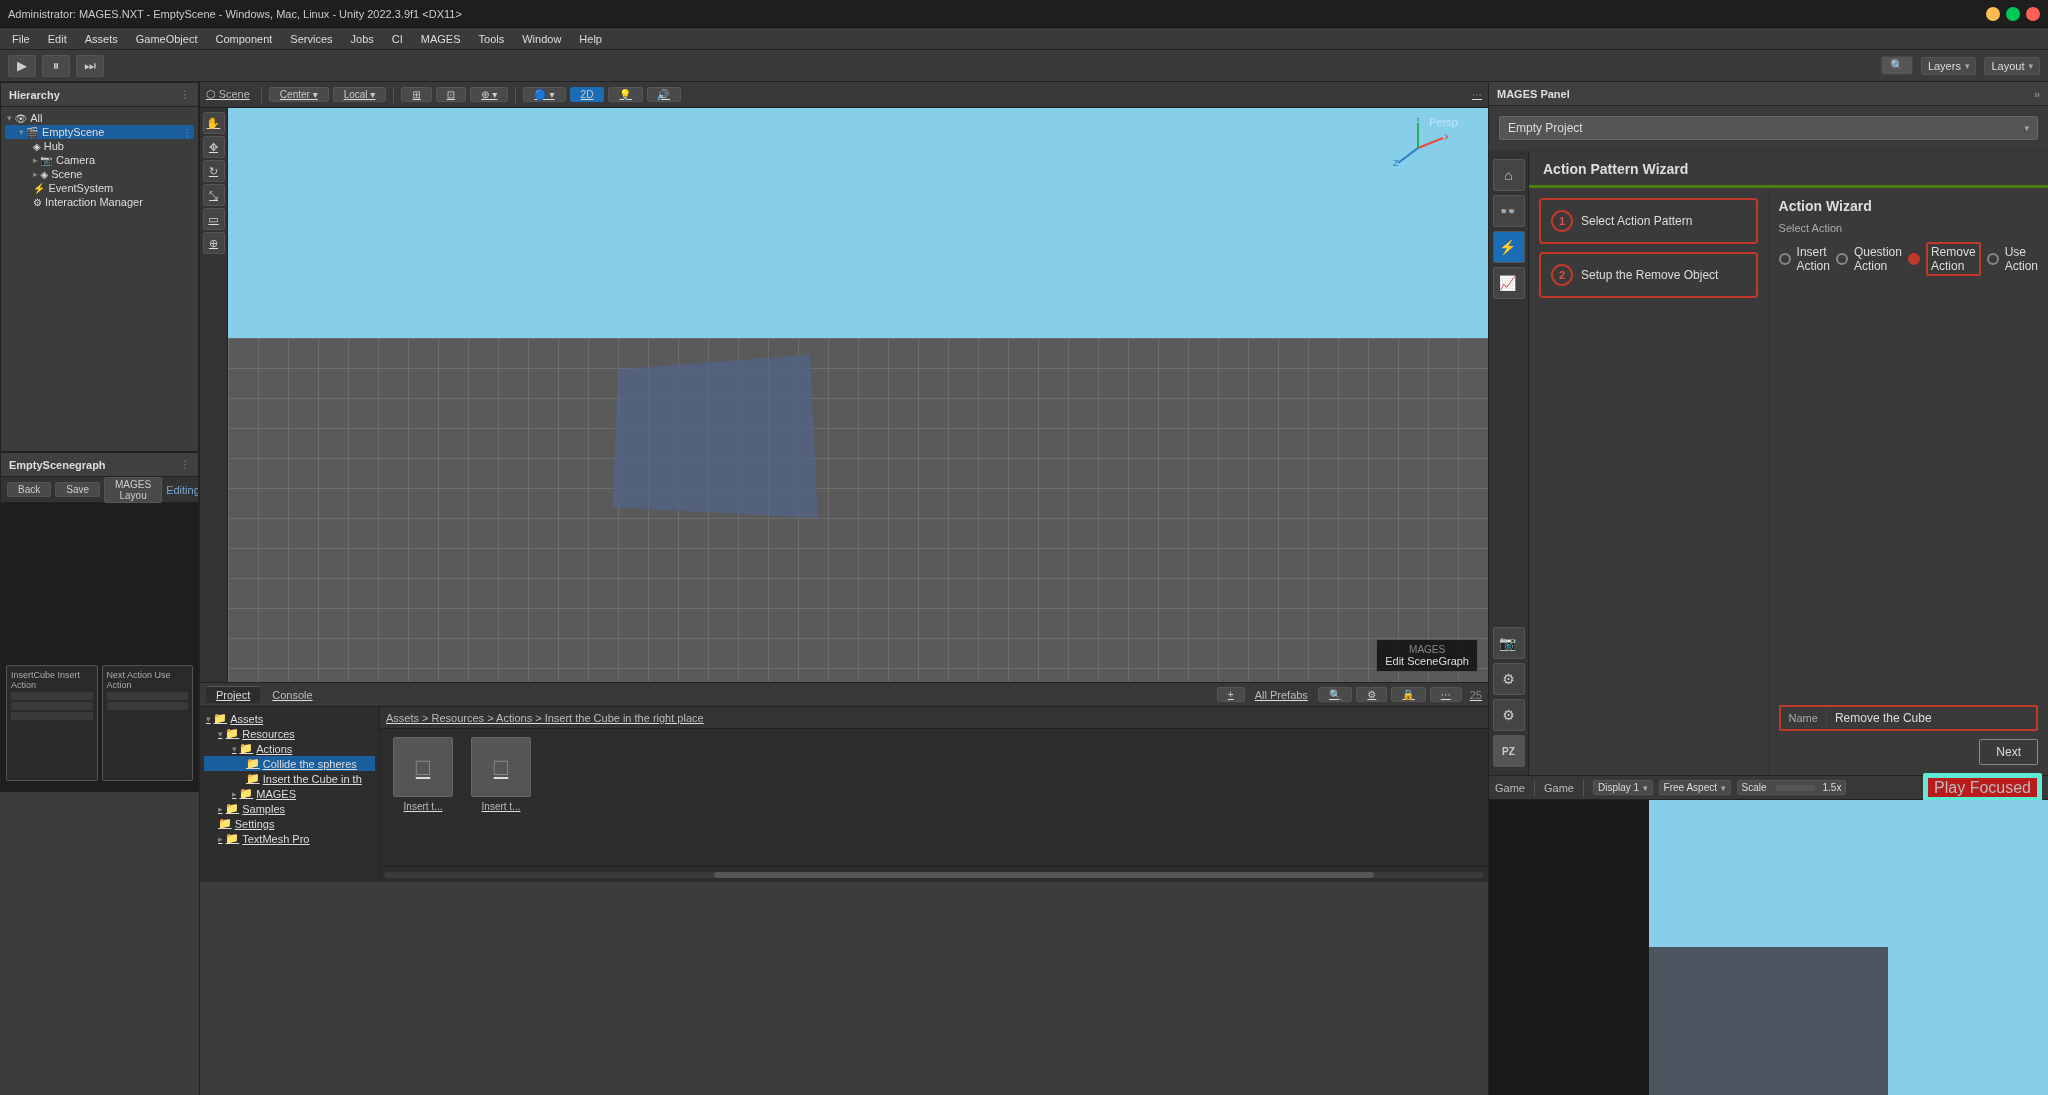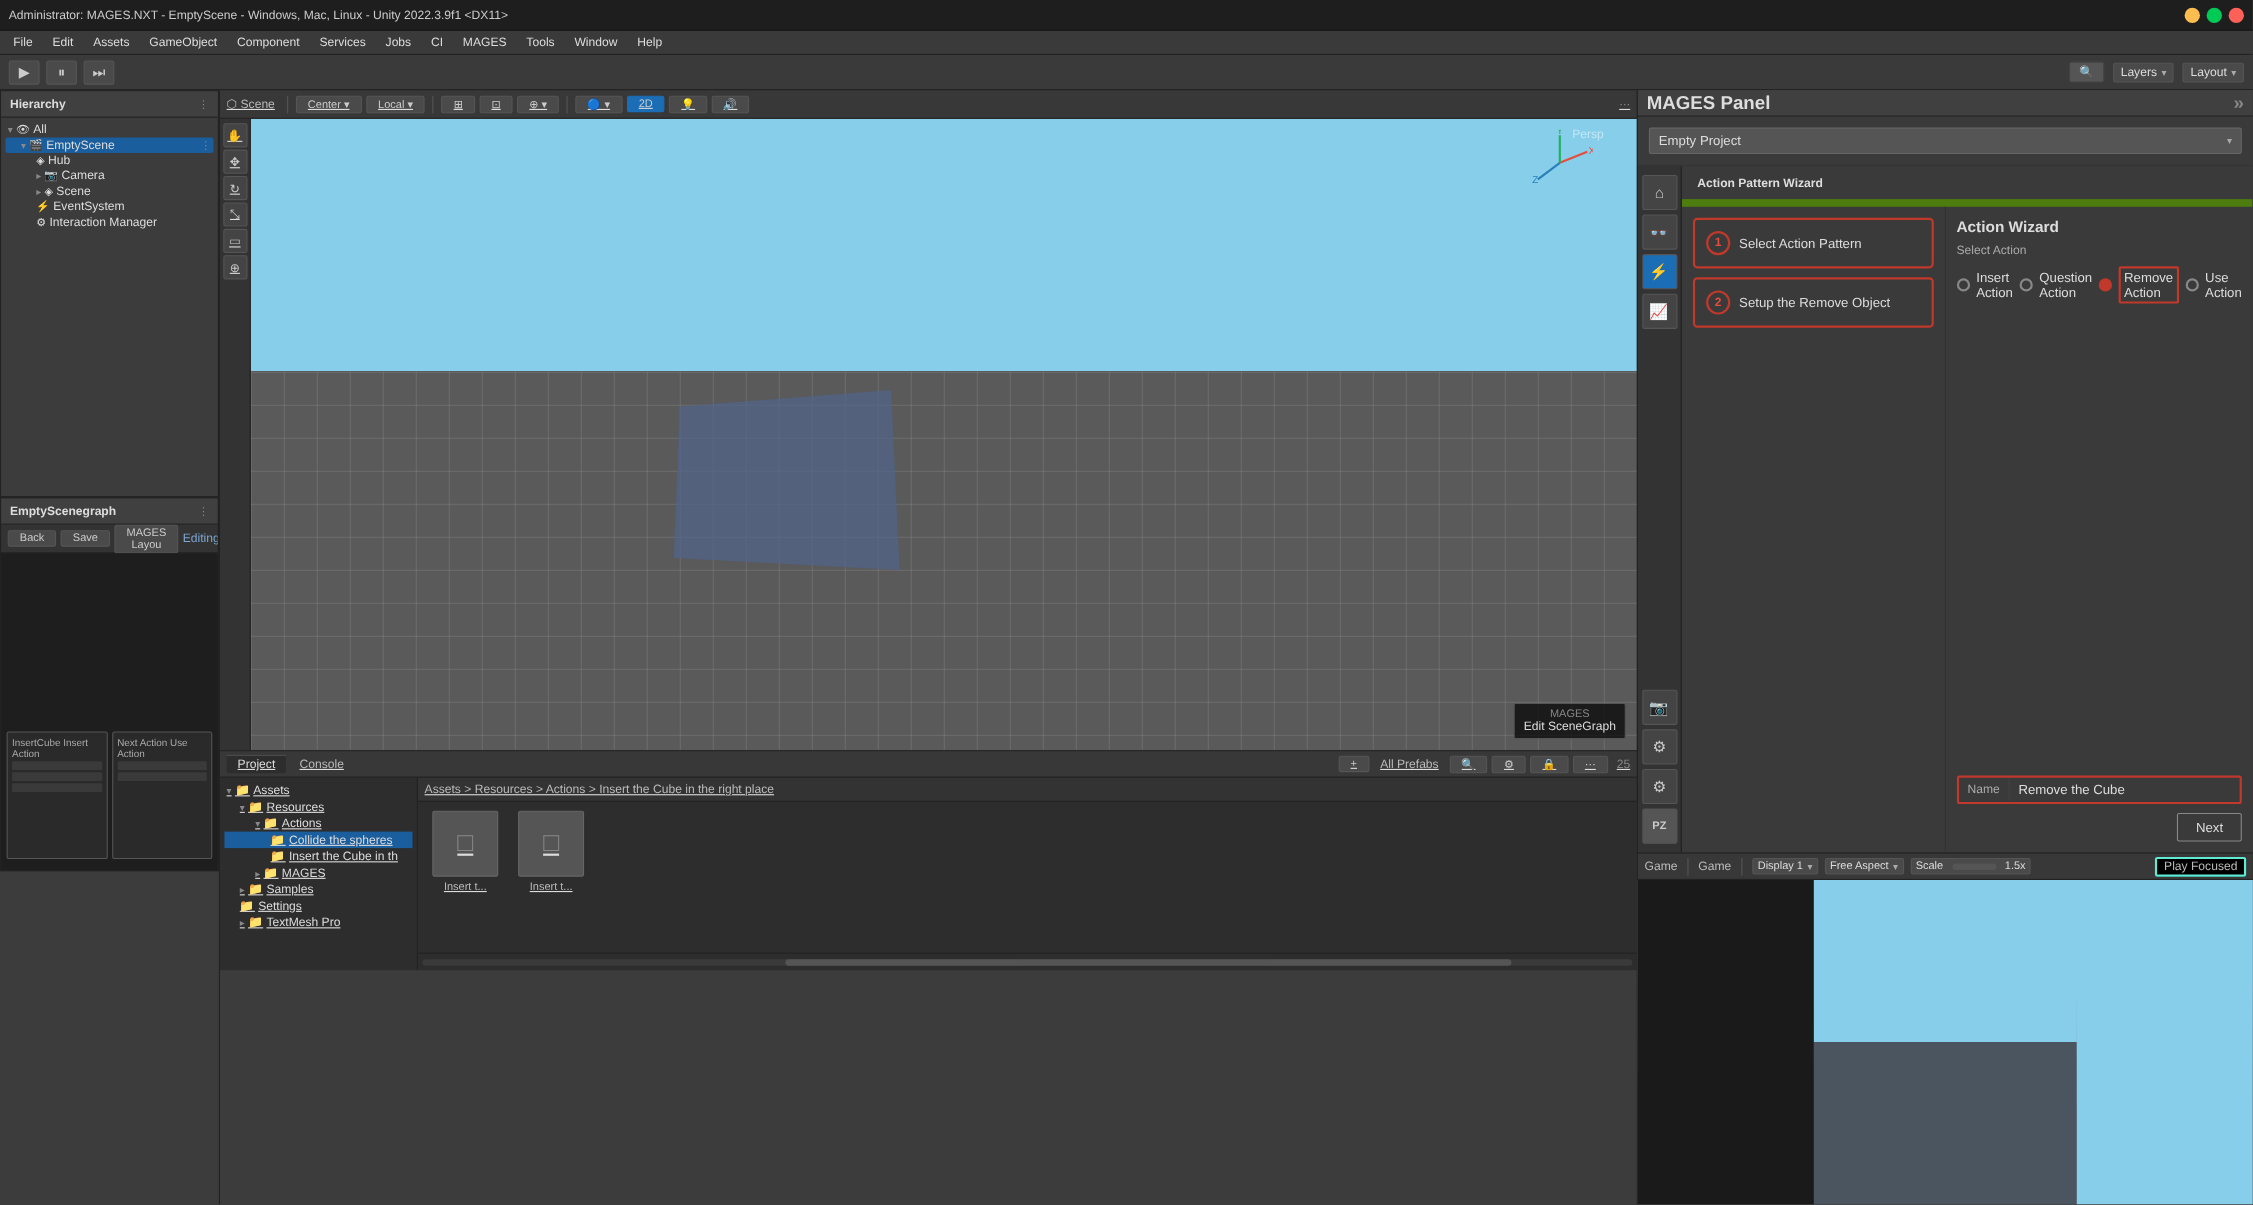--- a/index.html
+++ b/index.html
@@ -266,21 +266,21 @@
       background: #3a3a3a;
       border-left: 1px solid #222;
     }
     .mages-panel-header {
       height: 24px;
       background: #404040;
       display: flex;
       align-items: center;
       padding: 0 8px;
       border-bottom: 1px solid #222;
-      font-size: 17px;
+      font-size: 11px;
       font-weight: bold;
       color: #ddd;
       gap: 32px;
     }
     .mages-top {
       padding: 10px;
       display: flex;
       align-items: center;
       gap: 8px;
       border-bottom: 1px solid #333;
@@ -331,24 +331,24 @@
 
     
     .apw-section {
       flex: 1;
       display: flex;
       flex-direction: column;
       overflow: hidden;
     }
     .apw-header {
       padding: 10px 14px 8px;
-      font-size: 11px;
+      font-size: 14px;
       font-weight: bold;
       color: #ddd;
-      border-bottom: 7px solid #4d7c0f;
+      border-bottom: 3px solid #4d7c0f;
     }
     .apw-body {
       display: flex;
       flex: 1;
     }
     .apw-left {
       width: 240px;
       border-right: 1px solid #333;
       padding: 10px;
     }
@@ -983,21 +983,21 @@
         <div class="layers-dropdown" style="padding:1px 4px; font-size:10px;">
           <span>Free Aspect</span>
           <span class="dropdown-arrow">▾</span>
         </div>
         <div class="layers-dropdown" style="padding:1px 4px; font-size:10px;">
           <span>Scale</span>
           <span style="width:40px; height:6px; background:#555; border-radius:3px; display:inline-block; vertical-align:middle; margin:0 4px;"></span>
           <span>1.5x</span>
         </div>
         <div style="margin-left:auto;">
-          <span style="color:#bbb; font-size:11px; padding: 1px 6px; background:#000000; border:2px solid #5eead4; border-radius:2px; cursor:pointer;">Play Focused</span>
+          <span style="color:#bbb; font-size:16px; padding: 1px 6px; background:#b91c1c; border:5px solid #5eead4; border-radius:2px; cursor:pointer;">Play Focused</span>
         </div>
       </div>
       <div class="game-viewport">
         <div class="game-panel-left"></div>
         <div class="game-panel-center" style="background: linear-gradient(180deg, #87CEEB 0%, #87CEEB 50%, #4a5560 50%, #4a5560 100%);">
         </div>
         <div class="game-panel-right"></div>
       </div>
     </div>
   </div>

